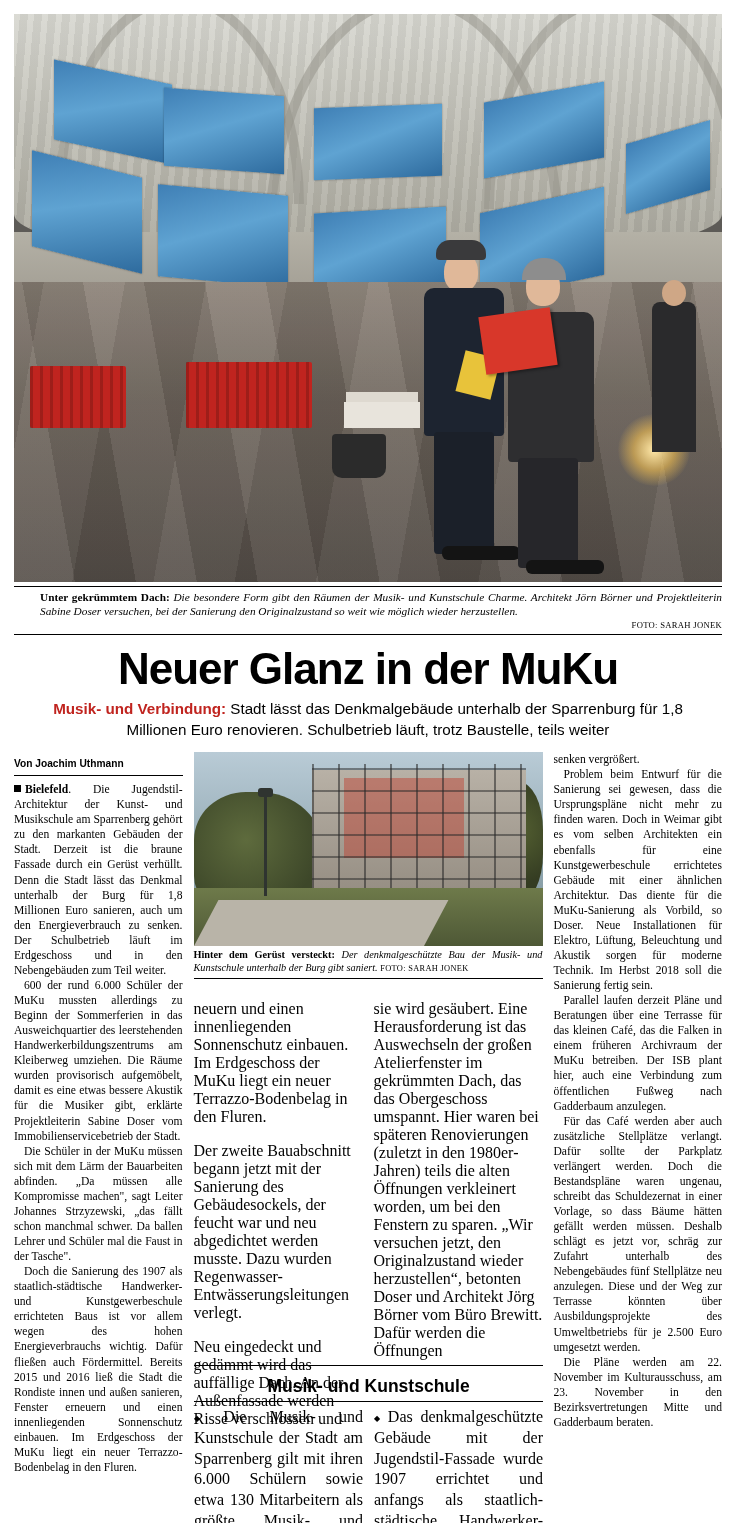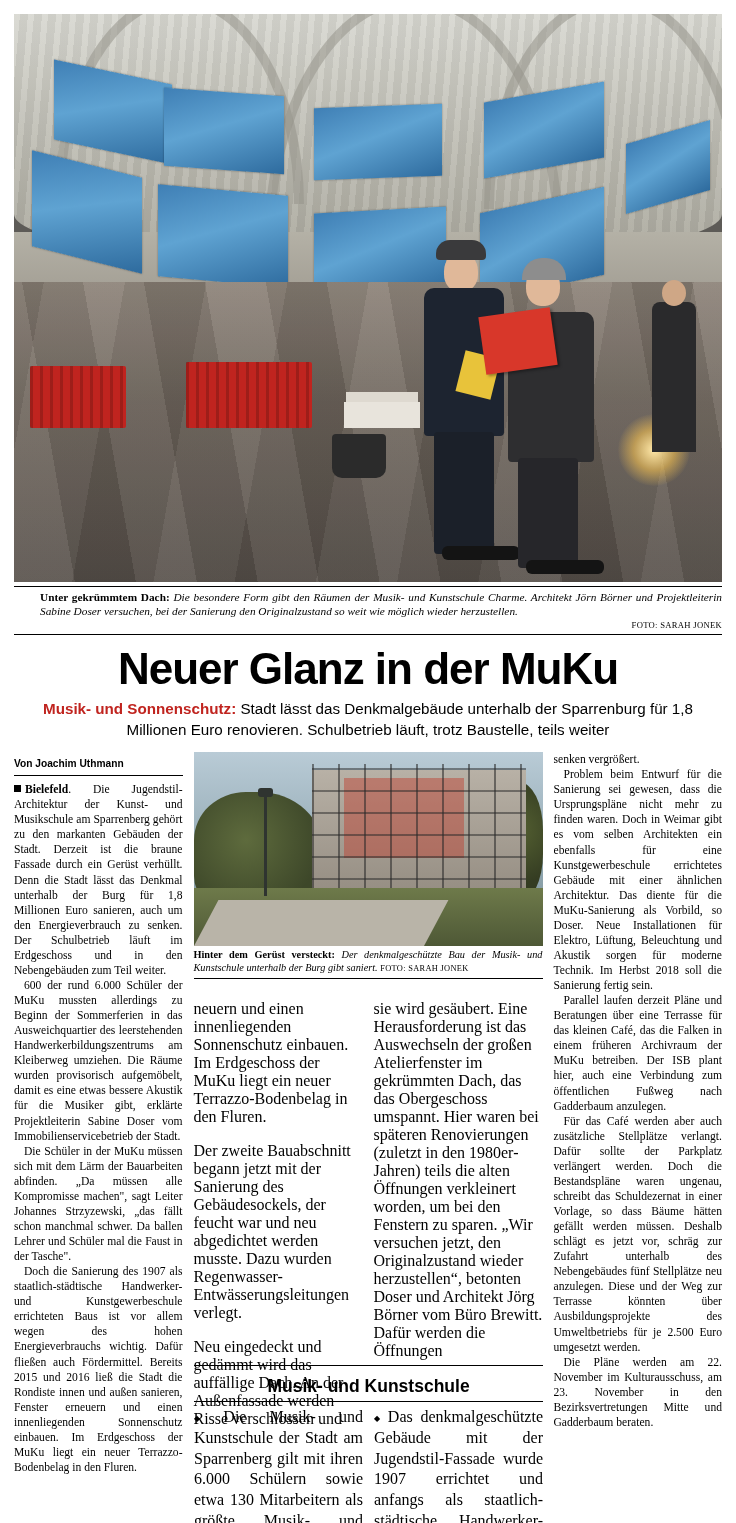--- a/index.html
+++ b/index.html
@@ -366,21 +366,21 @@
 
   <div class="caption-rule-top"></div>
   <div class="caption">
     <b>Unter gekrümmtem Dach:</b><i> Die besondere Form gibt den Räumen der Musik- und Kunstschule Charme. Architekt Jörn Börner und Projektleiterin Sabine Doser versuchen, bei der Sanierung den Originalzustand so weit wie möglich wieder herzustellen.</i>
   </div>
   <div class="photo-credit">FOTO: SARAH JONEK</div>
   <div class="caption-rule-bottom"></div>
 
   <h1 class="headline">Neuer Glanz in der MuKu</h1>
   <div class="subhead">
-    <span class="kicker">Musik- und Sonnenschutz:</span><span class="rest"> Stadt lässt das Denkmalgebäude unterhalb der Sparrenburg für 1,8 Millionen Euro renovieren. Schulbetrieb läuft, trotz Baustelle, teils weiter</span>
+    <span class="kicker">Musik- und Verbindung:</span><span class="rest"> Stadt lässt das Denkmalgebäude unterhalb der Sparrenburg für 1,8 Millionen Euro renovieren. Schulbetrieb läuft, trotz Baustelle, teils weiter</span>
   </div>
 
   <div class="cols">
 
     <div class="col">
       <div class="byline">Von Joachim Uthmann</div>
       <div class="rule-thin"></div>
       <p class="para first"><span class="bold bielefeld-lead">Bielefeld</span><span>. Die Jugendstil-Architektur der Kunst- und Musikschule am Sparrenberg gehört zu den markanten Gebäuden der Stadt. Derzeit ist die braune Fassade durch ein Gerüst verhüllt. Denn die Stadt lässt das Denkmal unterhalb der Burg für 1,8 Millionen Euro sanieren, auch um den Energieverbrauch zu senken. Der Schulbetrieb läuft im Erdgeschoss und in den Nebengebäuden zum Teil weiter.</span></p>
       <p class="para">600 der rund 6.000 Schüler der MuKu mussten allerdings zu Beginn der Sommerferien in das Ausweichquartier des leerstehenden Handwerkerbildungszentrums am Kleiberweg umziehen. Die Räume wurden provisorisch aufgemöbelt, damit es eine etwas bessere Akustik für die Musiker gibt, erklärte Projektleiterin Sabine Doser vom Immobilienservicebetrieb der Stadt.</p>
       <p class="para">Die Schüler in der MuKu müssen sich mit dem Lärm der Bauarbeiten abfinden. „Da müssen alle Kompromisse machen", sagt Leiter Johannes Strzyzewski, „das fällt schon manchmal schwer. Da ballen Lehrer und Schüler mal die Faust in der Tasche".</p>

